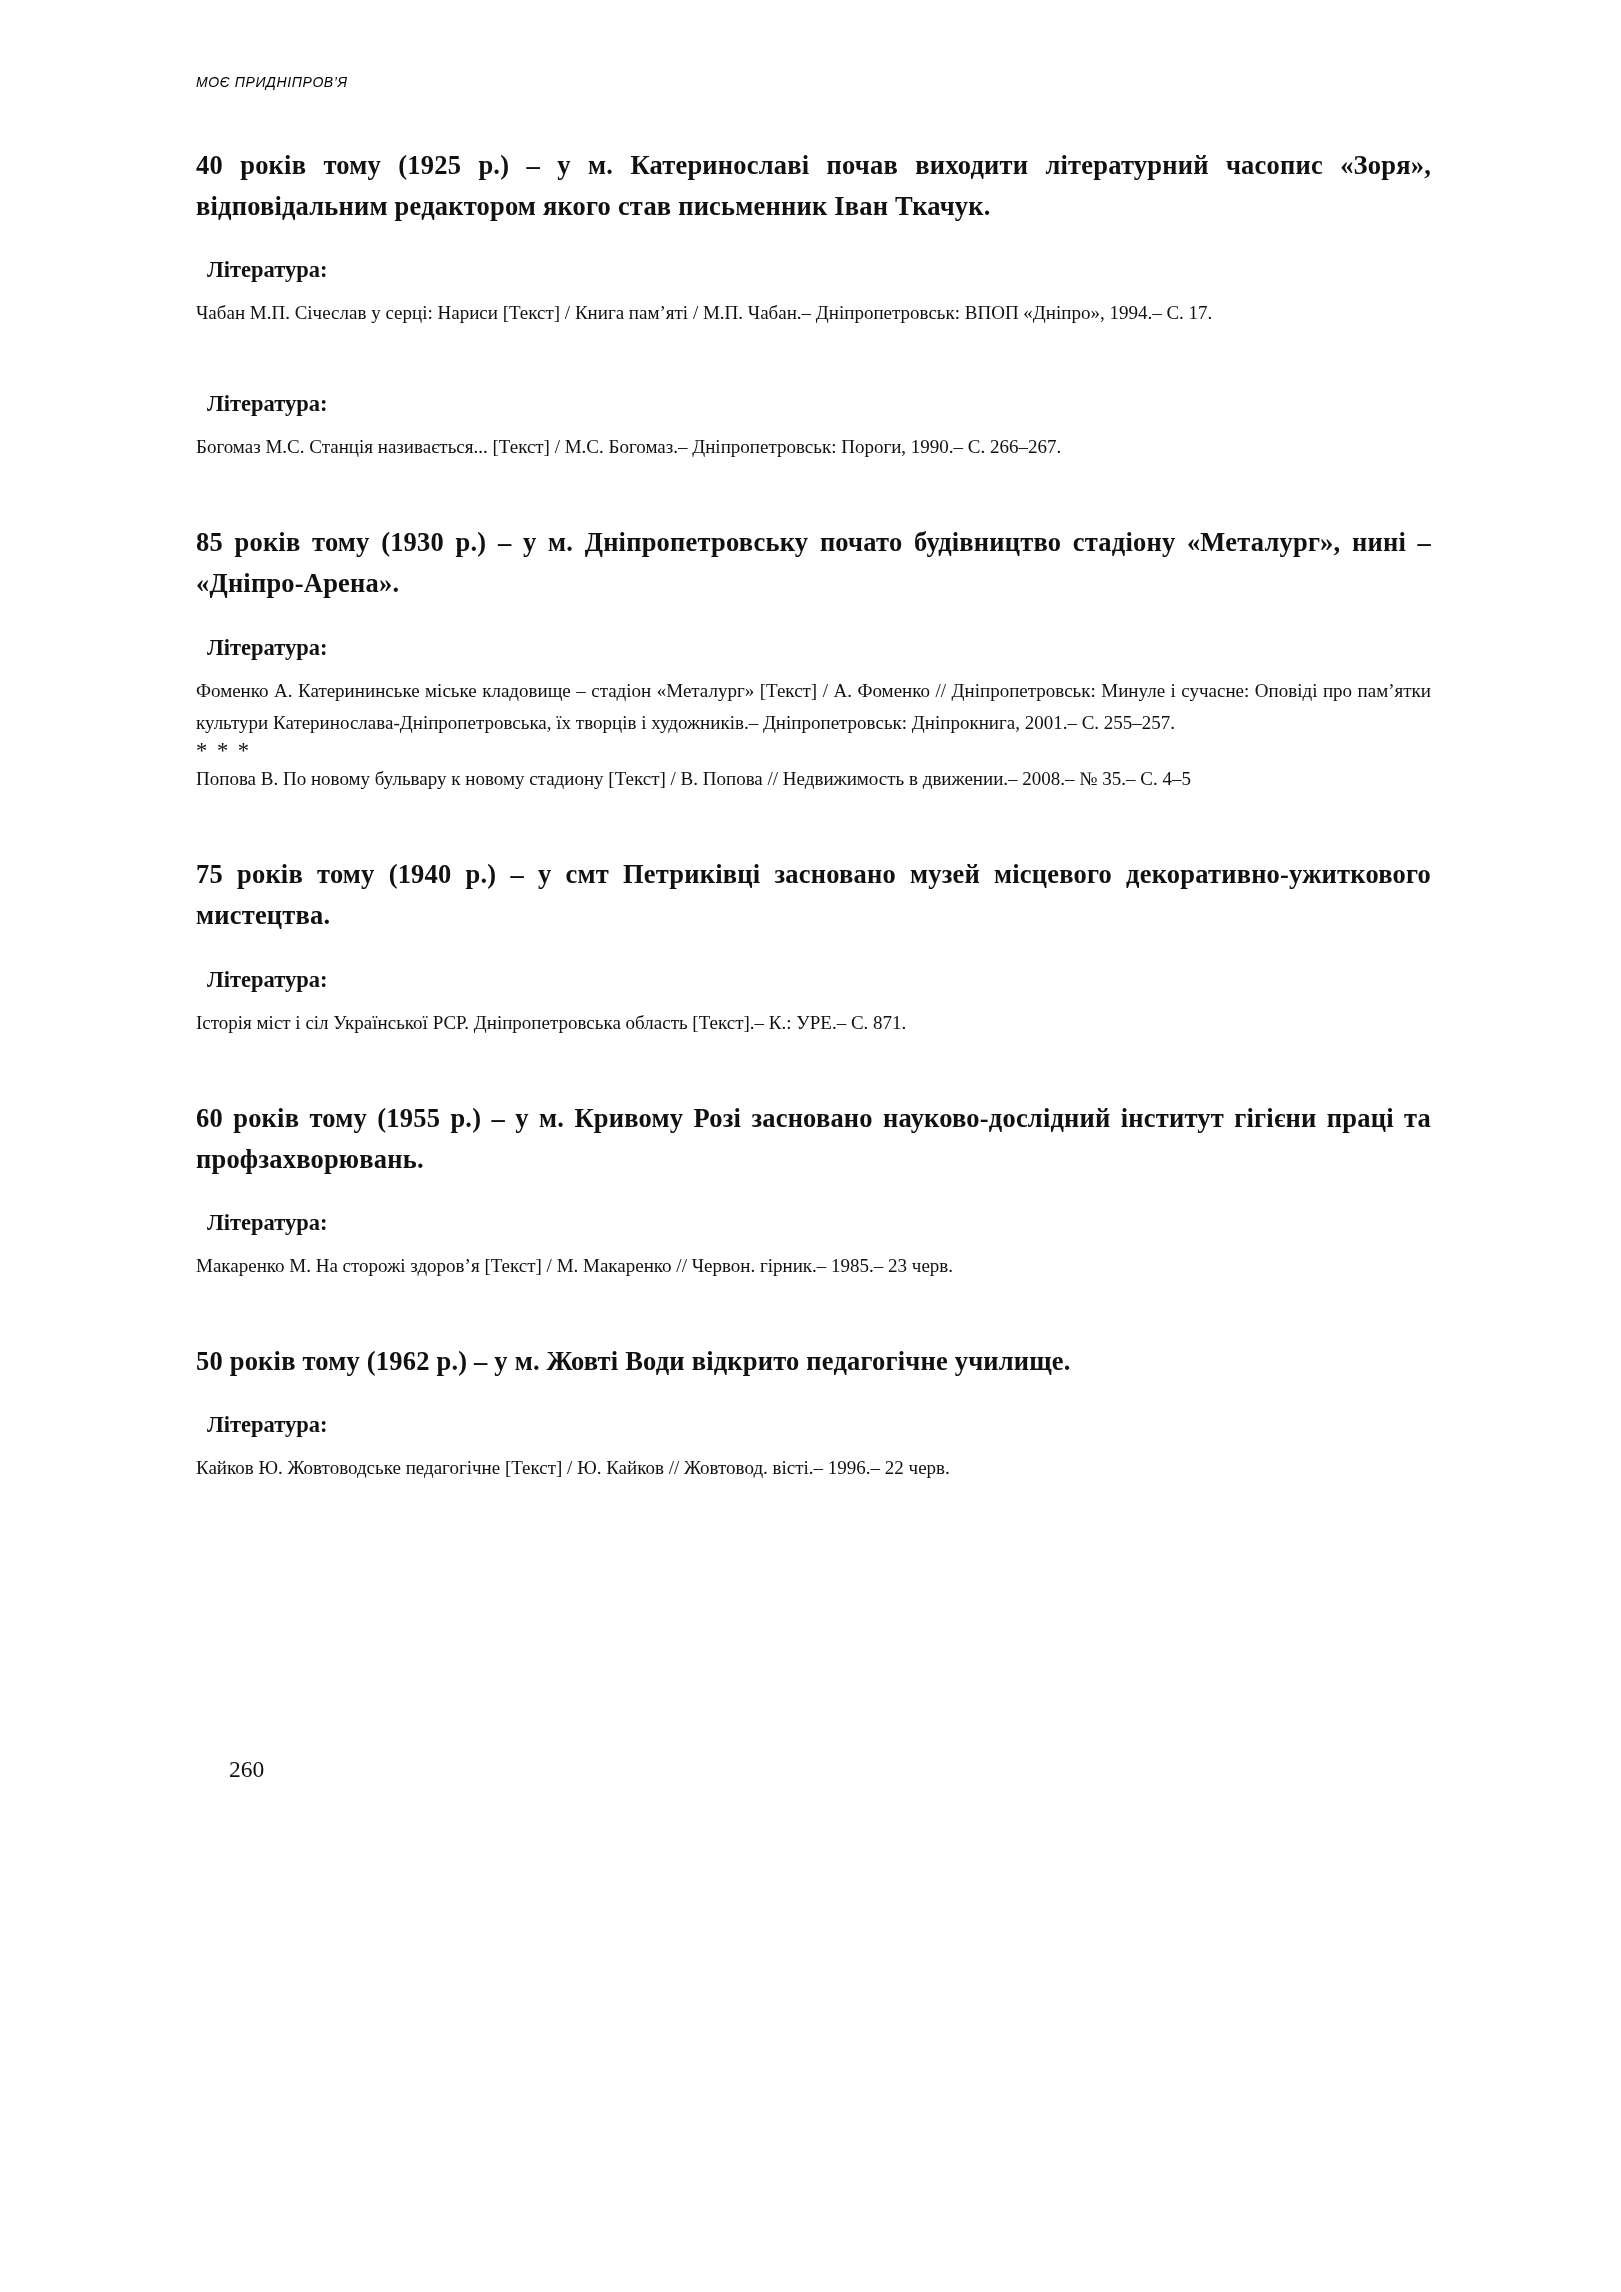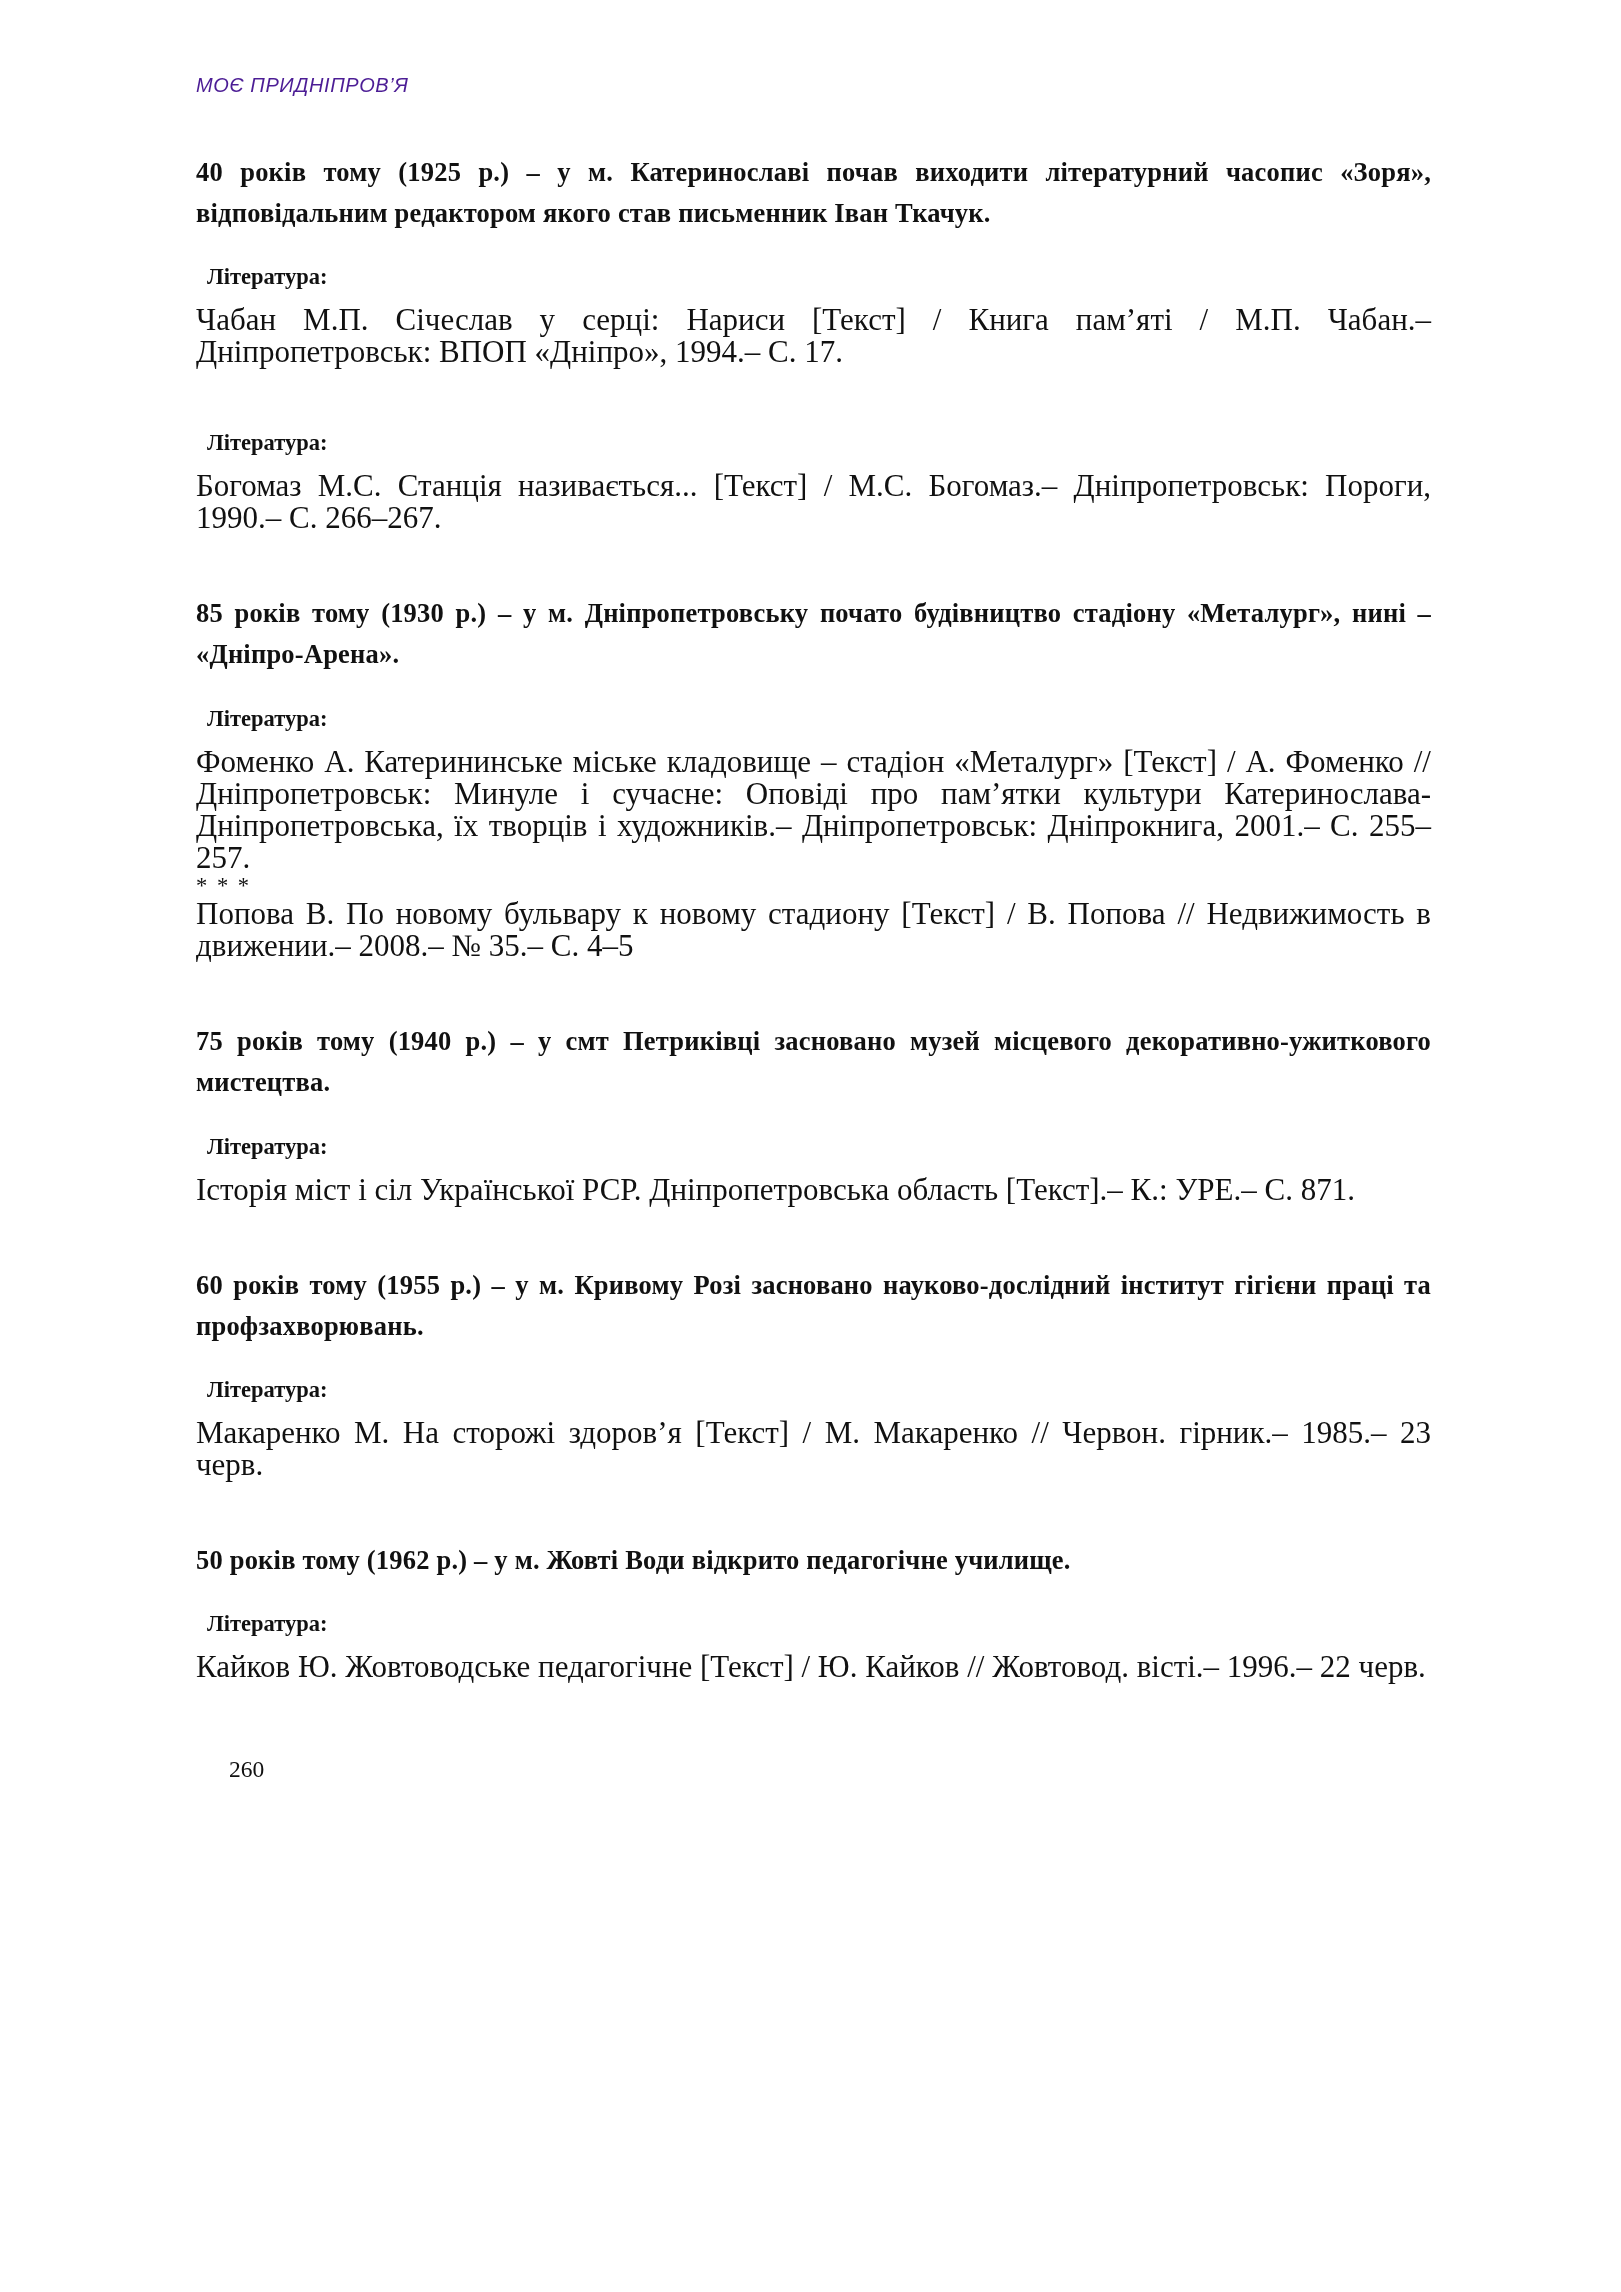--- a/index.html
+++ b/index.html
@@ -15,23 +15,23 @@
     background: #ffffff;
     color: #111111;
     font-family: "Liberation Serif", "DejaVu Serif", serif;
     box-sizing: border-box;
     padding: 74px 190px 0 196px;
     overflow: hidden;
   }
   .running-header {
     font-family: "Liberation Sans", "DejaVu Sans", sans-serif;
     font-style: italic;
-    font-size: 20px;
+    font-size: 14px;
     letter-spacing: 0.6px;
-    color: #4c1d95;
+    color: #000000;
     margin: 0 0 55px 0;
   }
   .entry {
     margin-top: 59px;
   }
   .entry.first {
     margin-top: 0;
   }
   .entry-heading {
     font-size: 26.5px;
@@ -41,21 +41,21 @@
     text-align: justify;
     letter-spacing: 0.2px;
   }
   .lit-label {
     font-size: 22.5px;
     font-weight: bold;
     line-height: 32px;
     margin: 11px;
   }
   .citation {
-    font-size: 31px;
+    font-size: 19px;
     line-height: 32px;
     margin: 0;
     text-align: justify;
   }
   .separator {
     font-size: 22.5px;
     line-height: 24.5px;
     margin: 0;
     letter-spacing: 2px;
   }

